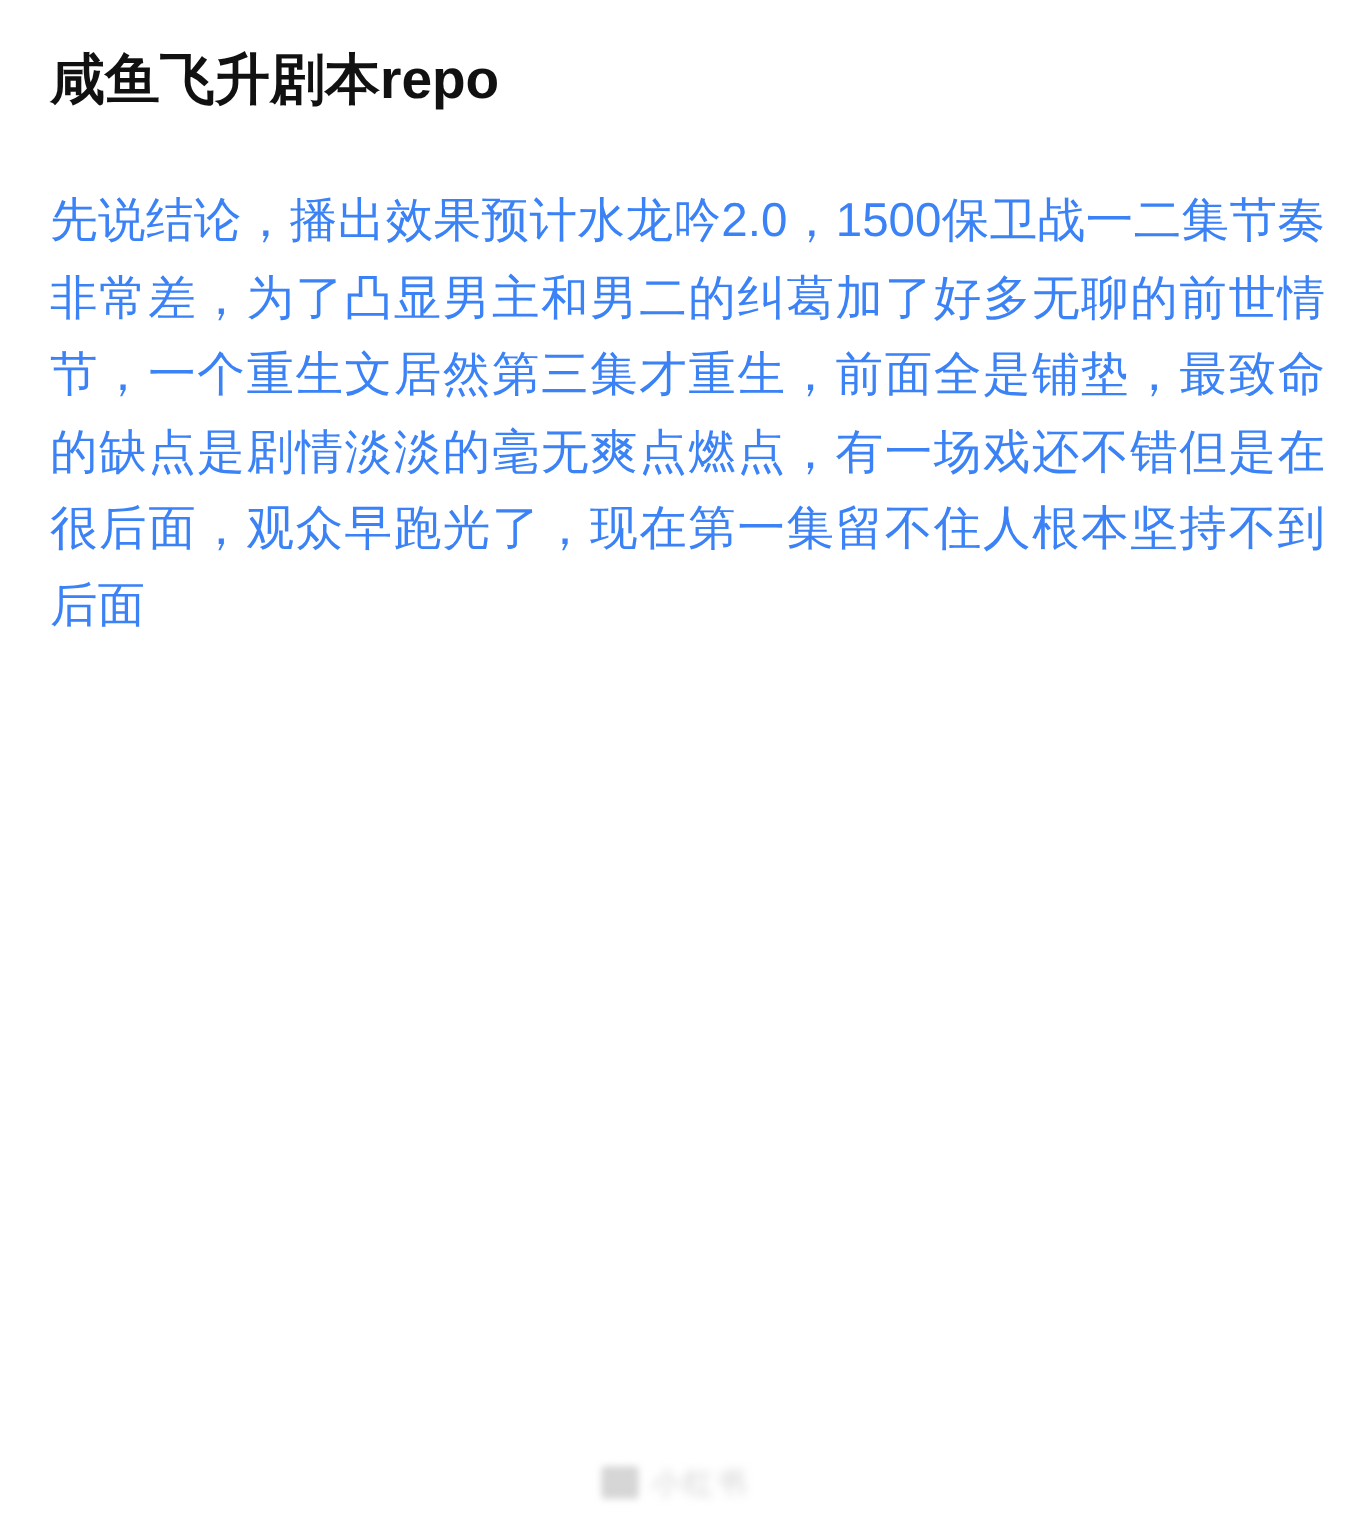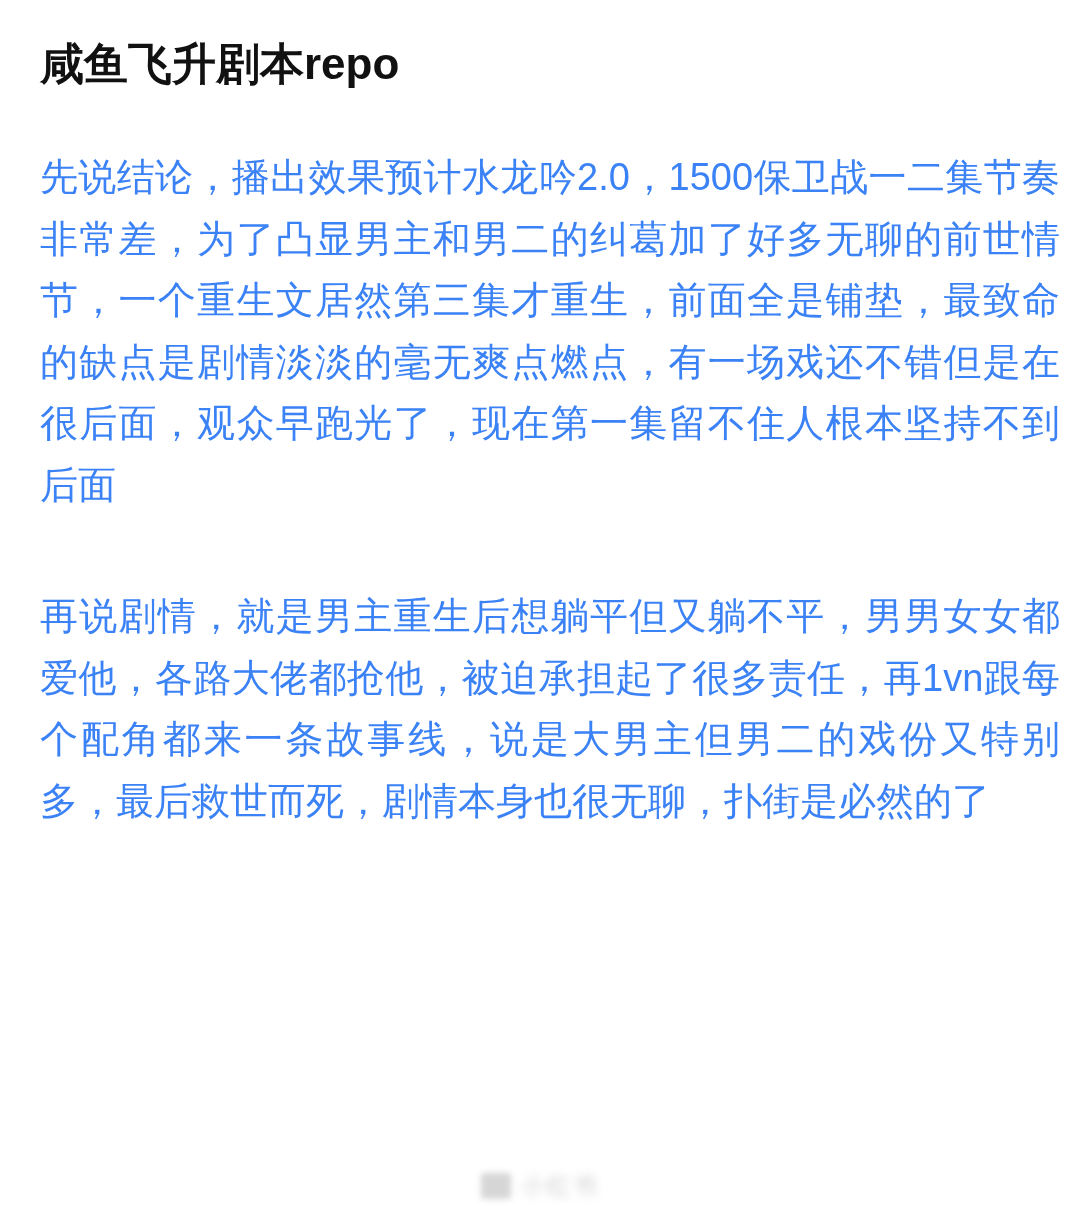--- a/index.html
+++ b/index.html
@@ -70,20 +70,19 @@
 </style>
 </head>
 <body>
 
 <div class="page">
 
   <h1 class="doc-title">咸鱼飞升剧本repo</h1>
 
   <p class="paragraph">先说结论，播出效果预计水龙吟2.0，1500保卫战一二集节奏非常差，为了凸显男主和男二的纠葛加了好多无聊的前世情节，一个重生文居然第三集才重生，前面全是铺垫，最致命的缺点是剧情淡淡的毫无爽点燃点，有一场戏还不错但是在很后面，观众早跑光了，现在第一集留不住人根本坚持不到后面</p>
 
-  <p class="paragraph">再说剧情，就是男主重生后想躺平但又躺不平，男男女女都爱他，各路大佬都抢他，被迫承担起了很多责任，再1vn跟每个配角都来一条故事线，说是大男主但男二的戏份又特别多，最后救世而死，剧情本身也很无聊，扑街是必然的了</p>
 
   <div class="watermark">
     <span class="watermark-icon"></span>
     <span class="watermark-text">小红书</span>
   </div>
 
 </div>
 
 </body></html>

